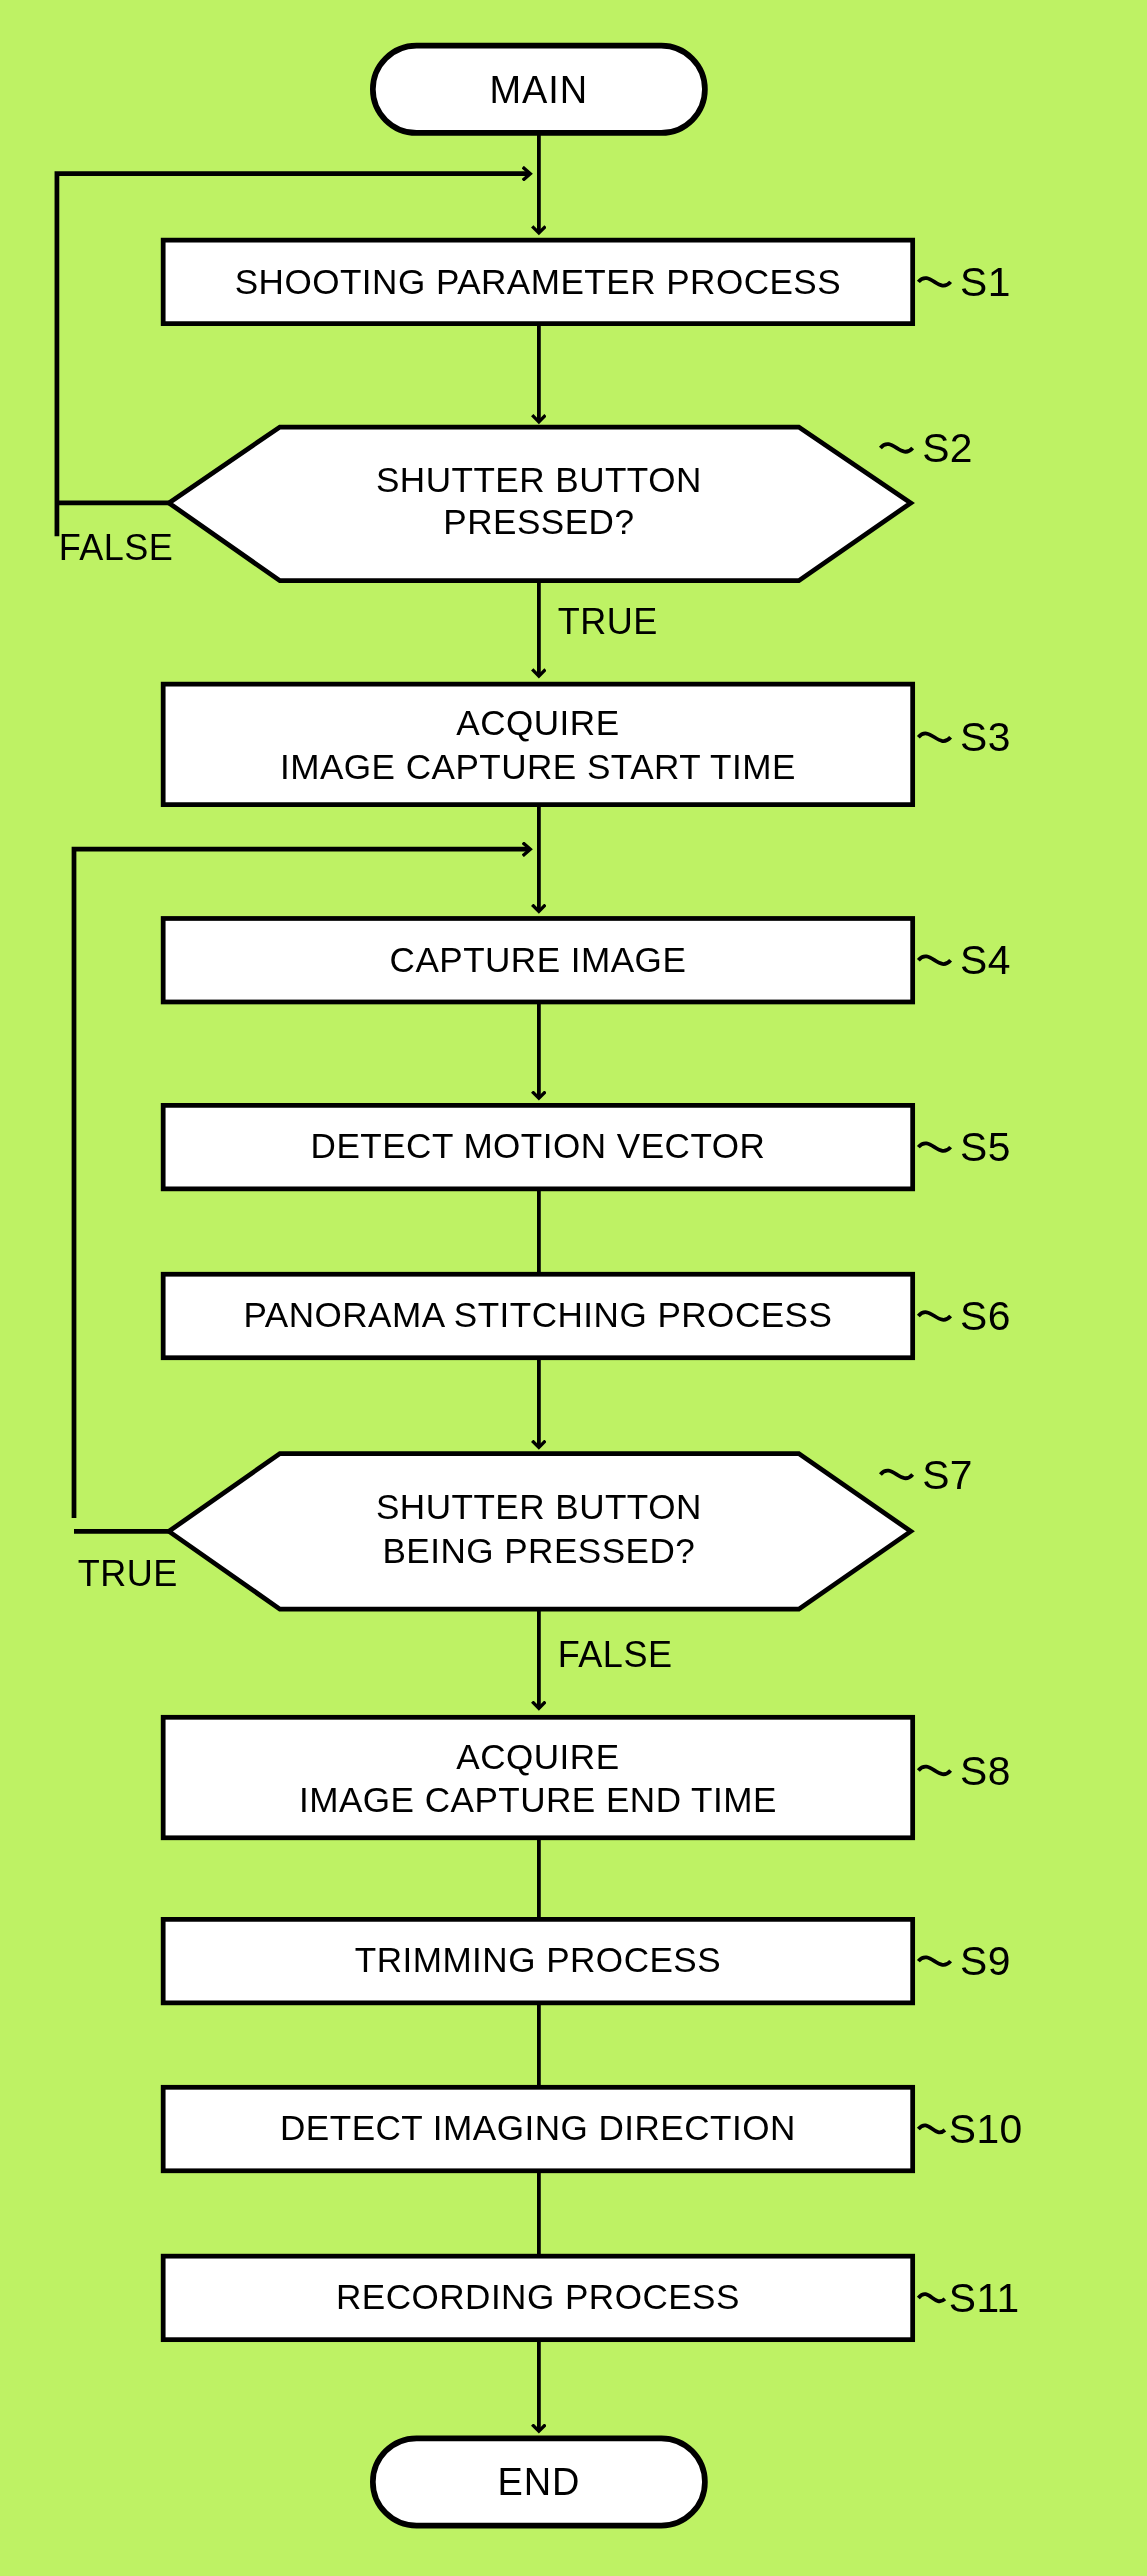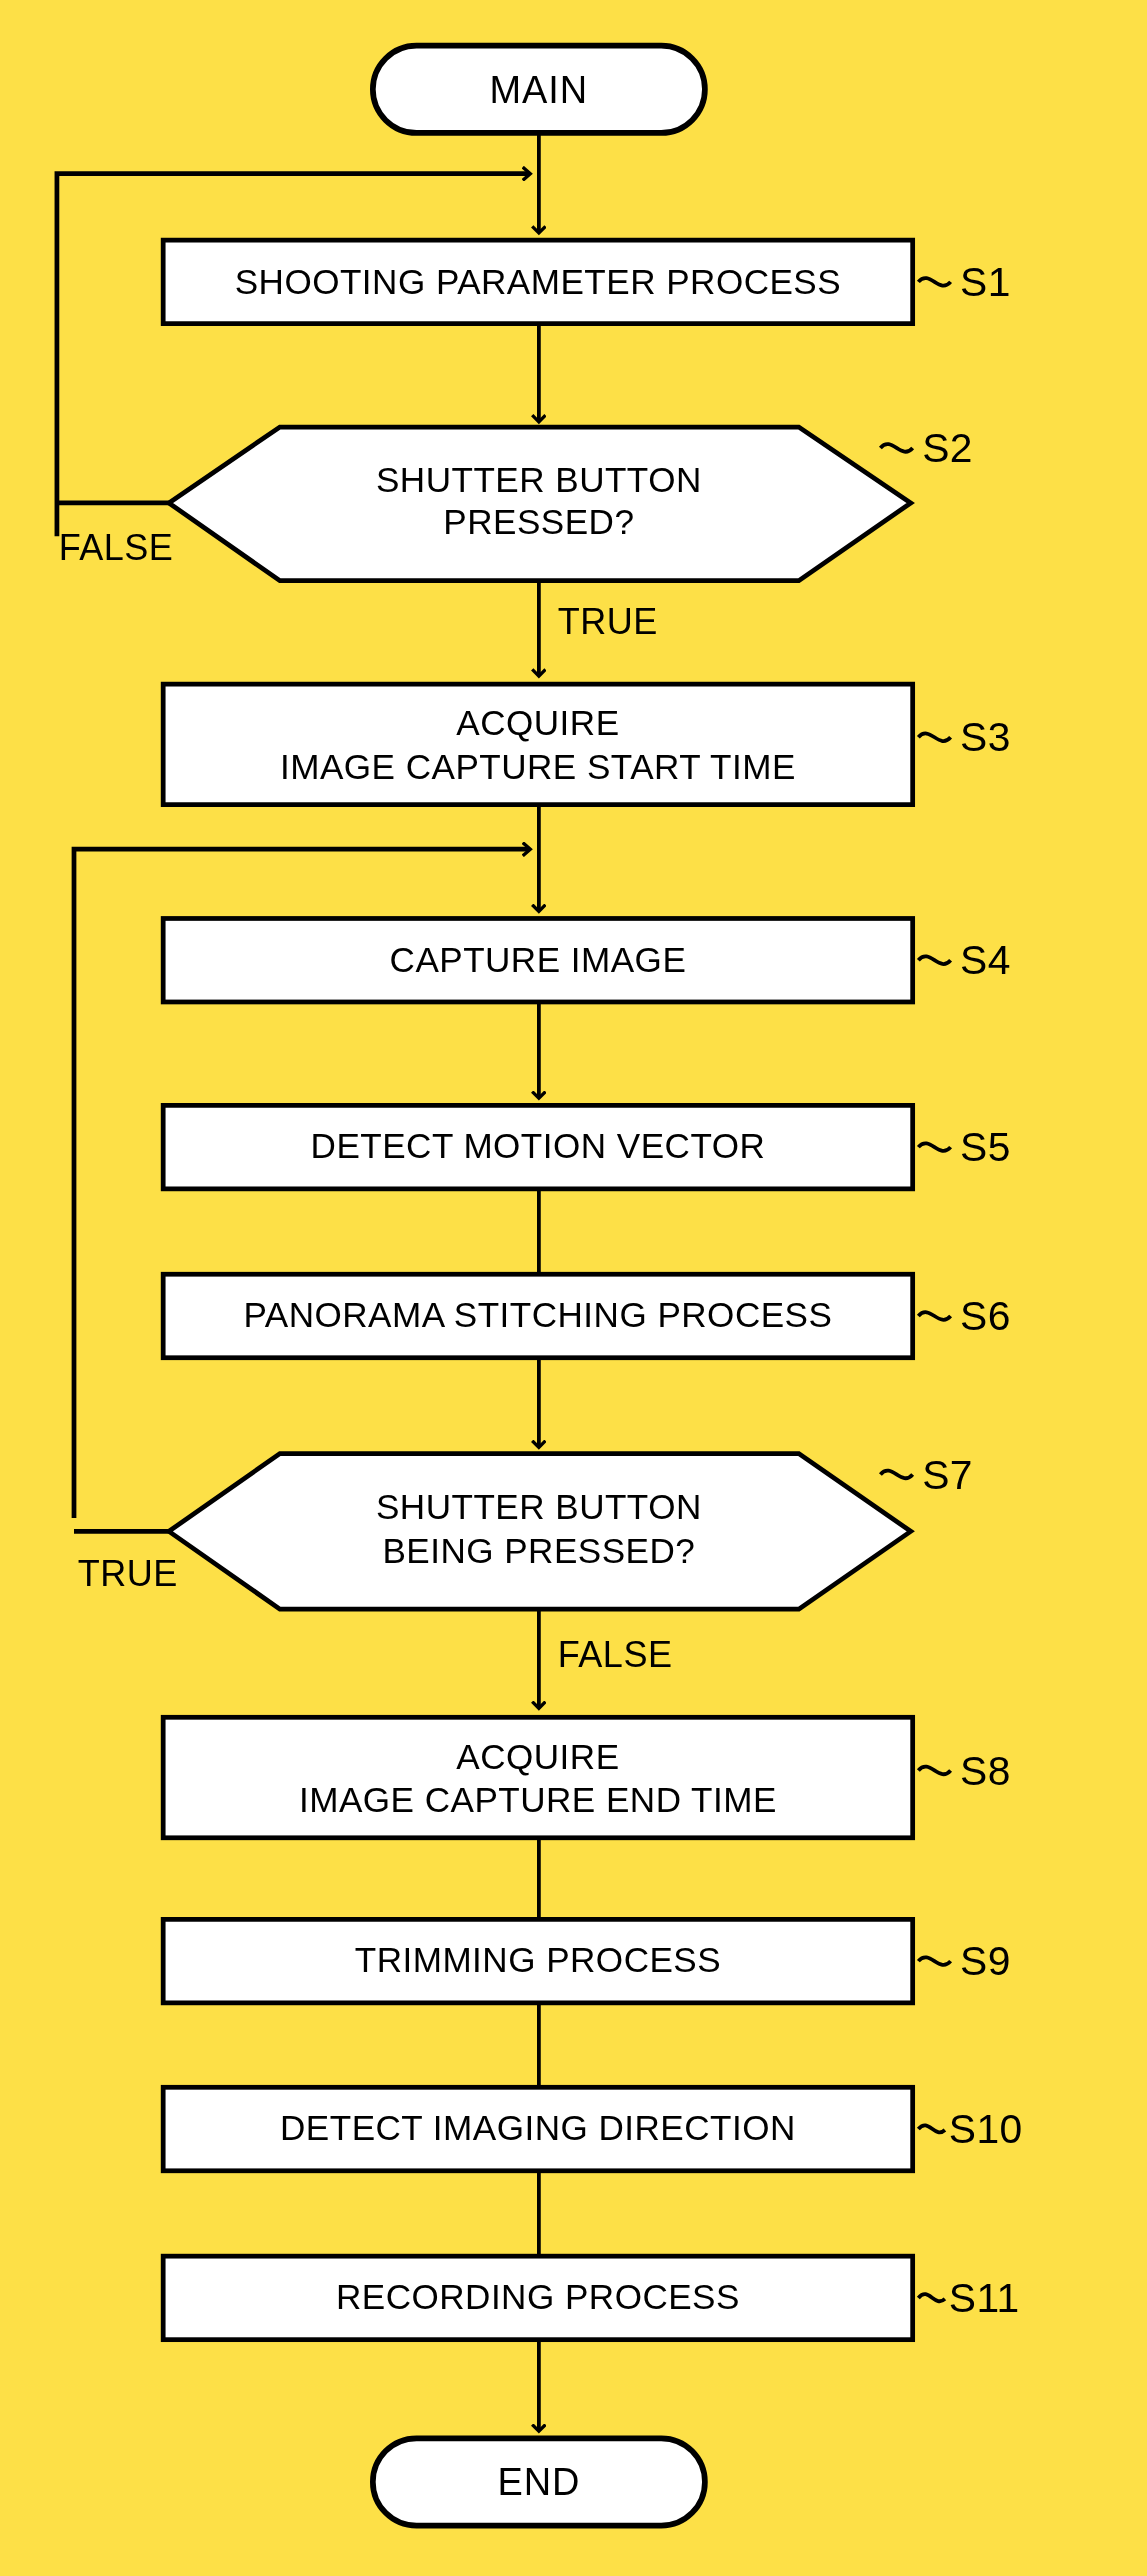--- a/index.html
+++ b/index.html
@@ -1,18 +1,18 @@
 <!DOCTYPE html>
 <html style="font-size:15px"><head>
 <meta charset="utf-8">
 <style>
   html,body{margin:0;padding:0;background:#ffffff;}
   body{width:1147px;height:2576px;overflow:hidden;
        font-family:"Liberation Sans","DejaVu Sans",sans-serif;}
-  #stage{position:relative;width:1147px;height:2576px;background:#fde047;}
+  #stage{position:relative;width:1147px;height:2576px;background:#bef264;}
   svg#flow{position:absolute;left:0;top:0;width:1147px;height:2576px;display:block;}
   .shape{fill:#ffffff;stroke:#000000;stroke-width:5;stroke-linejoin:miter;}
   .term{fill:#ffffff;stroke:#000000;stroke-width:6;}
   .conn{stroke:#000000;stroke-width:4;fill:none;}
   .loop{stroke:#000000;stroke-width:5;fill:none;}
   .tilde{stroke:#000000;stroke-width:4;fill:none;}
   text{font-family:"Liberation Sans","DejaVu Sans",sans-serif;fill:#000;}
   .t-box{font-size:37px;text-anchor:middle;letter-spacing:0.5px;}
   .t-term{font-size:40px;text-anchor:middle;letter-spacing:1px;}
   .t-step{font-size:43px;text-anchor:start;letter-spacing:0.5px;}

